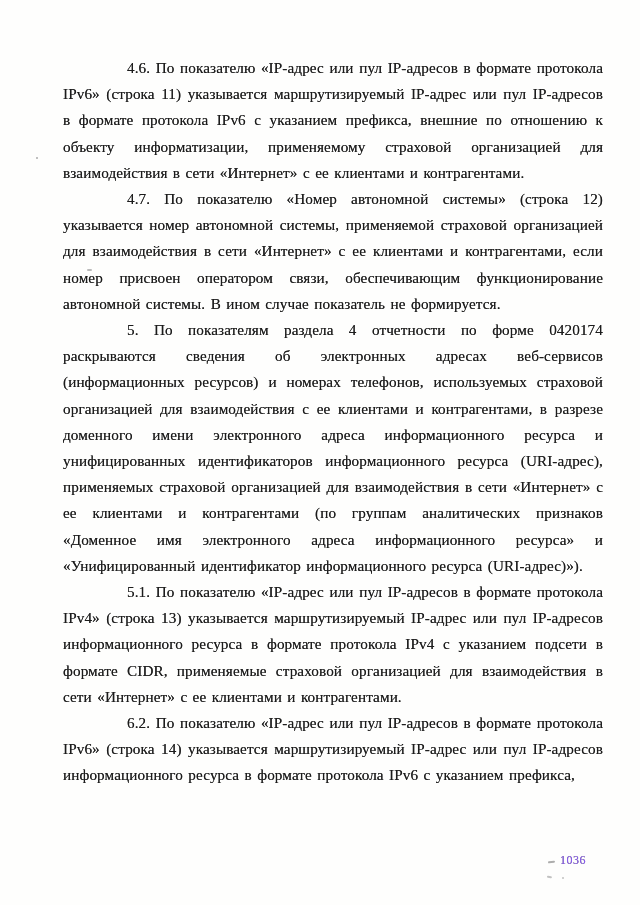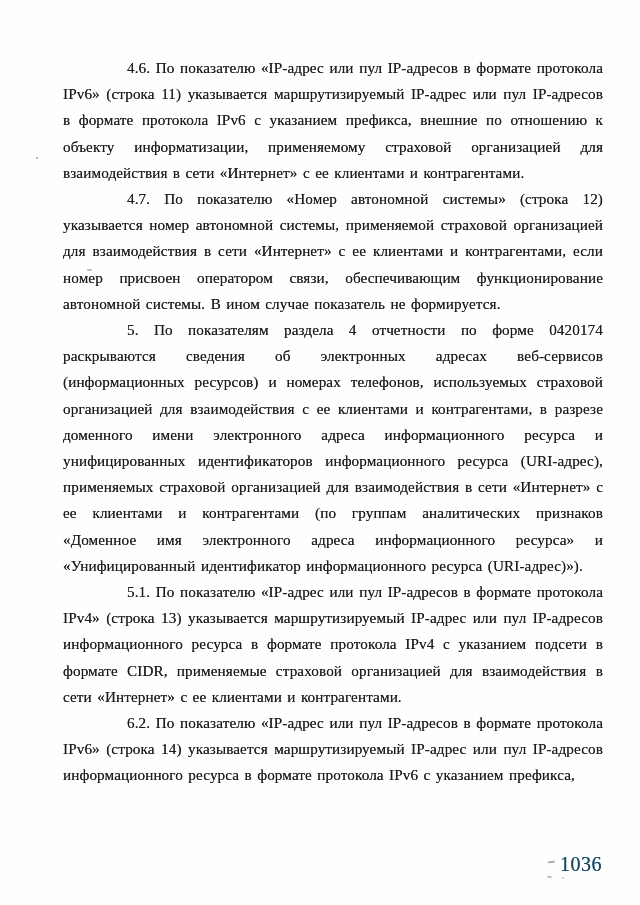--- a/index.html
+++ b/index.html
@@ -30,23 +30,23 @@
     word-spacing: 1.5px;
     letter-spacing: 0.1px;
     color: #1c1c1c;
     
     text-shadow: 0 0 0.45px rgba(30,30,30,0.75);
   }
   .page-number {
     position: absolute;
     top: 853px;
     left: 560px;
-    font-size: 20px;
+    font-size: 12px;
     letter-spacing: 0.5px;
-    color: #0c4a6e;
+    color: #8b5cf6;
     text-shadow: 0 0 0.4px rgba(30,30,30,0.7);
   }
   
   .artifact {
     position: absolute;
     background: #6a6a6a;
     border-radius: 1px;
   }
   .artifact.dot-left      { left: 36px;  top: 157px; width: 2px; height: 2px; opacity: .55; }
   .artifact.dash-mid      { left: 87px;  top: 269px; width: 5px; height: 1.5px; opacity: .45; }

